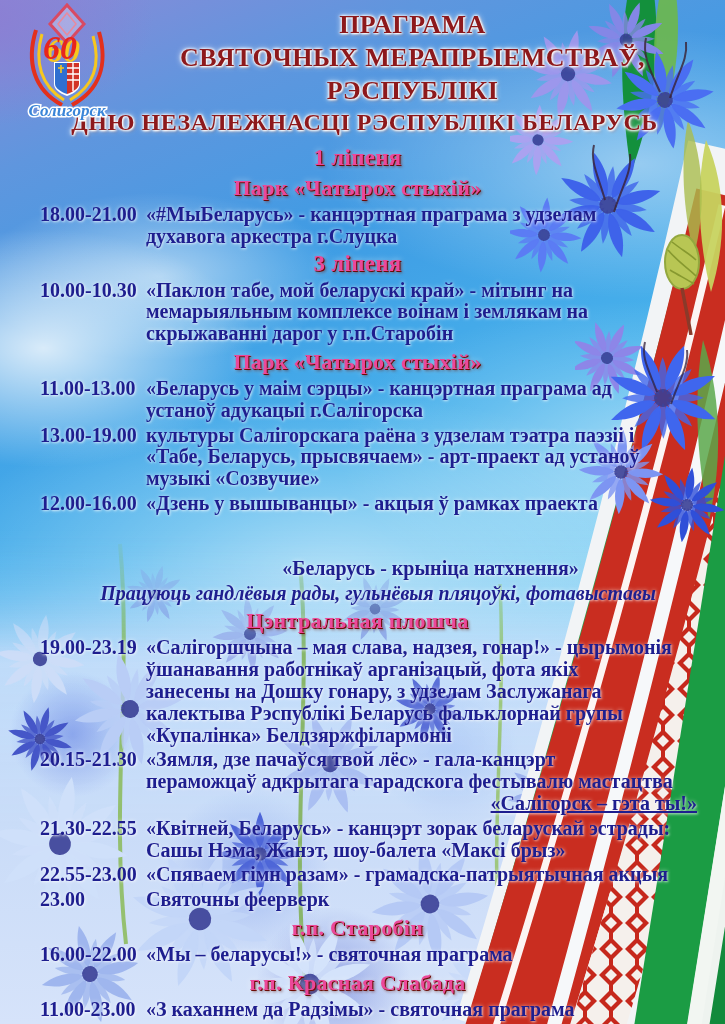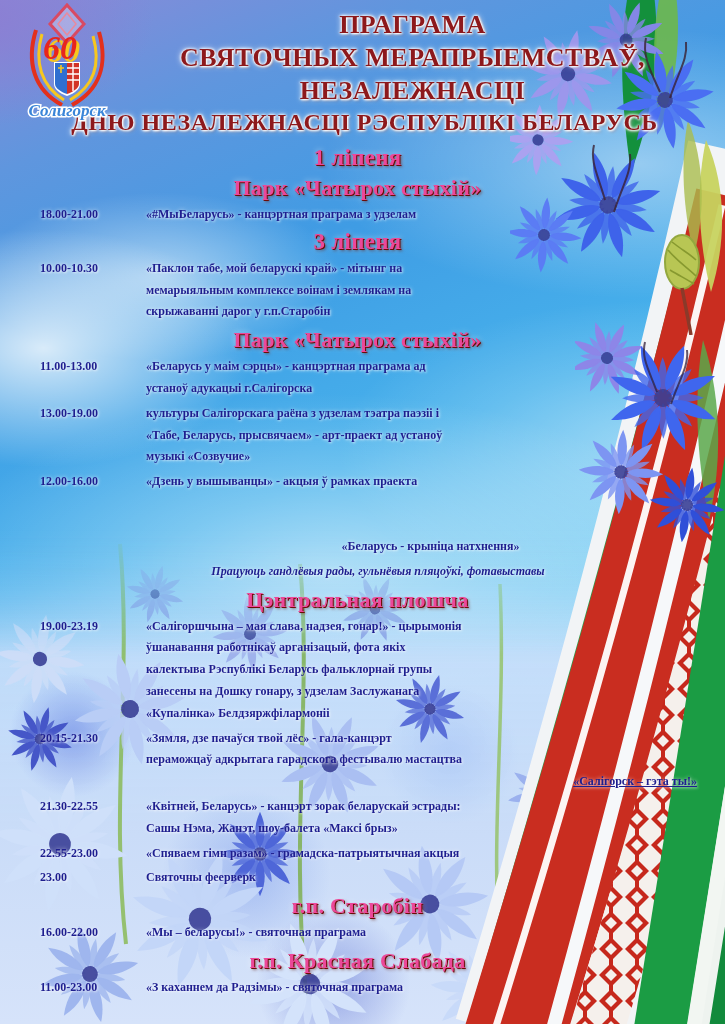--- a/index.html
+++ b/index.html
@@ -42,21 +42,21 @@
   }
   .title-line.wide{padding-left:4px;font-size:24px;line-height:31px;}
   .program{position:absolute;top:143px;left:0;right:0;z-index:6;padding-right:10px;}
   .heading{
     text-align:center;color:#ec4899;font-size:22px;line-height:26px;margin:4px 0 2px 0;letter-spacing:.3px;
     text-shadow:1px 1px 0 #6d0b06,2px 2px 3px rgba(80,10,5,.5),0 0 6px rgba(255,255,255,.55);
   }
   .heading.date{font-size:23px;margin-top:2px;}
   .event{display:grid;grid-template-columns:106px 1fr;padding-left:40px;margin:3px 0;}
   .time,.line,.note{
-    color:#1e1e8f;font-size:12px;line-height:21.8px;
+    color:#1e1e8f;font-size:20px;line-height:21.8px;
     text-shadow:0 0 4px rgba(255,255,255,.65),1px 1px 2px rgba(255,255,255,.5);
   }
   .time{white-space:nowrap;}
   .line.center{text-align:center;margin-top:43px;}
   .line.right{text-align:right;padding-right:18px;text-decoration:underline;}
   .note{text-align:center;font-style:italic;margin:2px 0;padding-left:41px;}
   
   .logo{position:absolute;left:6px;top:2px;width:122px;height:122px;z-index:7;}
 </style>
 </head>
@@ -187,31 +187,32 @@
     <path d="M49,61 h12 v31 c-6,-2 -12,-6 -12,-10 Z" fill="#2f6fd0"></path>
     <path d="M61,61 h12 v21 c0,4 -6,8 -12,10 Z" fill="#d23327"></path>
     <path d="M61,66 h12 M61,72 h12 M61,78 h12 M67,61 v28" stroke="#ffffff" stroke-width="1.4" fill="none"></path>
     <path d="M52,66 h6 M55,63 v8" stroke="#f7c71f" stroke-width="1.6" fill="none"></path>
     <text x="61" y="114" font-size="17" font-style="italic" font-weight="bold" text-anchor="middle" fill="#3a85d8" stroke="#ffffff" stroke-width="3" paint-order="stroke">Солигорск</text>
   </svg>
 
   <div class="title">
     <div class="title-line">ПРАГРАМА</div>
     <div class="title-line">СВЯТОЧНЫХ МЕРАПРЫЕМСТВАЎ,</div>
-    <div class="title-line">НЕЗАЛЕЖНАСЦІ</div>
+    <div class="title-line">РЭСПУБЛІКІ</div>
     <div class="title-line wide">ДНЮ НЕЗАЛЕЖНАСЦІ РЭСПУБЛІКІ БЕЛАРУСЬ</div>
   </div>
 
   <div class="program">
       <div class="heading date">1 ліпеня</div>
       <div class="heading place">Парк «Чатырох стыхій»</div>
       <div class="event">
         <div class="time">18.00-21.00</div>
         <div class="desc">
           <div class="line">«#МыБеларусь»  - канцэртная праграма з удзелам</div>
+          <div class="line">духавога аркестра г.Слуцка</div>
         </div>
       </div>
       <div class="heading date">3 ліпеня</div>
       <div class="event">
         <div class="time">10.00-10.30</div>
         <div class="desc">
           <div class="line">«Паклон табе, мой беларускі край» - мітынг на</div>
           <div class="line">мемарыяльным комплексе воінам і землякам на</div>
           <div class="line">скрыжаванні дарог у г.п.Старобін</div>
         </div>
@@ -239,22 +240,22 @@
           <div class="line center">«Беларусь - крыніца натхнення»</div>
         </div>
       </div>
       <div class="note">Працуюць гандлёвыя рады, гульнёвыя пляцоўкі, фотавыставы</div>
       <div class="heading place">Цэнтральная плошча</div>
       <div class="event">
         <div class="time">19.00-23.19</div>
         <div class="desc">
           <div class="line">«Салігоршчына – мая слава, надзея, гонар!» - цырымонія</div>
           <div class="line">ўшанавання  работнікаў арганізацый, фота якіх</div>
+          <div class="line">занесены  на Дошку гонару, з удзелам Заслужанага</div>
           <div class="line">калектыва Рэспублікі Беларусь фальклорнай групы</div>
-          <div class="line">занесены  на Дошку гонару, з удзелам Заслужанага</div>
           <div class="line">«Купалінка» Белдзяржфілармоніі</div>
         </div>
       </div>
       <div class="event">
         <div class="time">20.15-21.30</div>
         <div class="desc">
           <div class="line">«Зямля, дзе пачаўся твой лёс» - гала-канцэрт</div>
           <div class="line">пераможцаў адкрытага гарадскога фестывалю мастацтва</div>
           <div class="line right">«Салігорск – гэта ты!»</div>
         </div>

